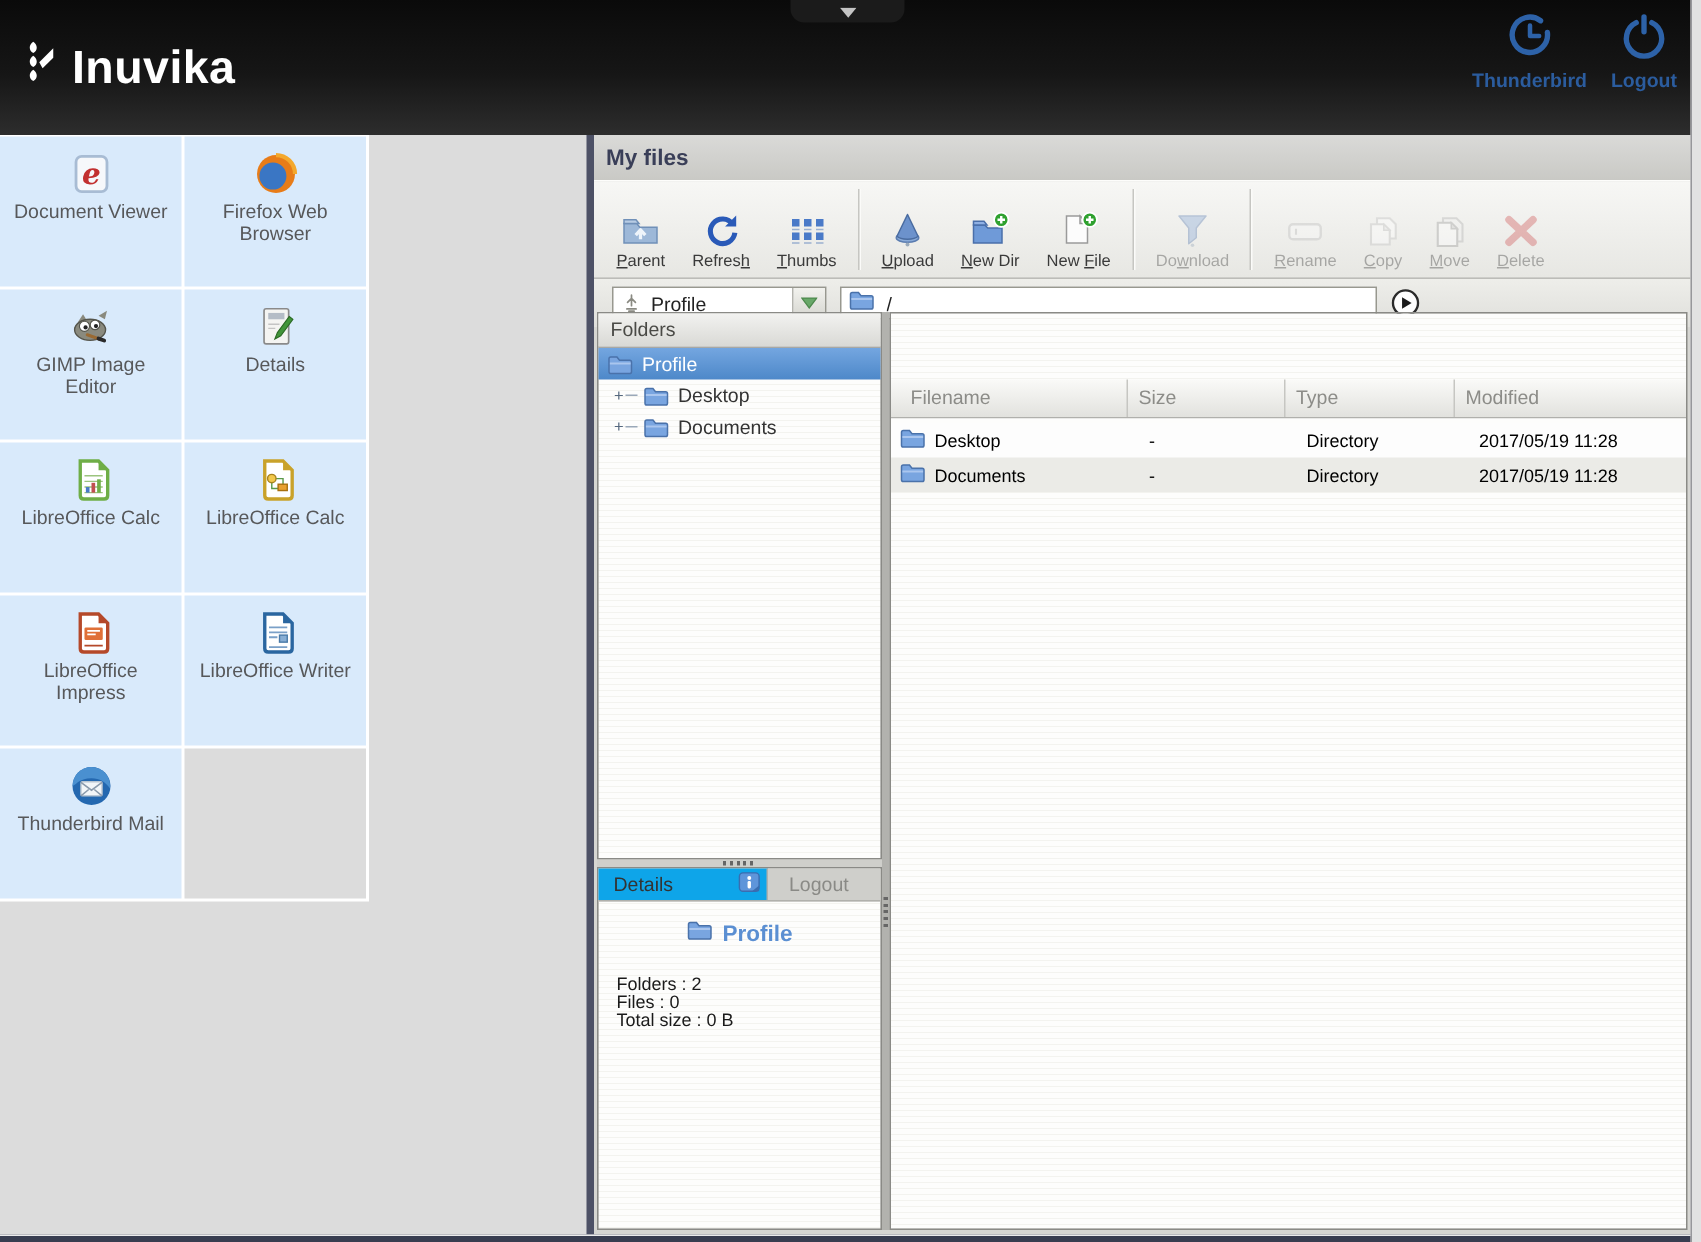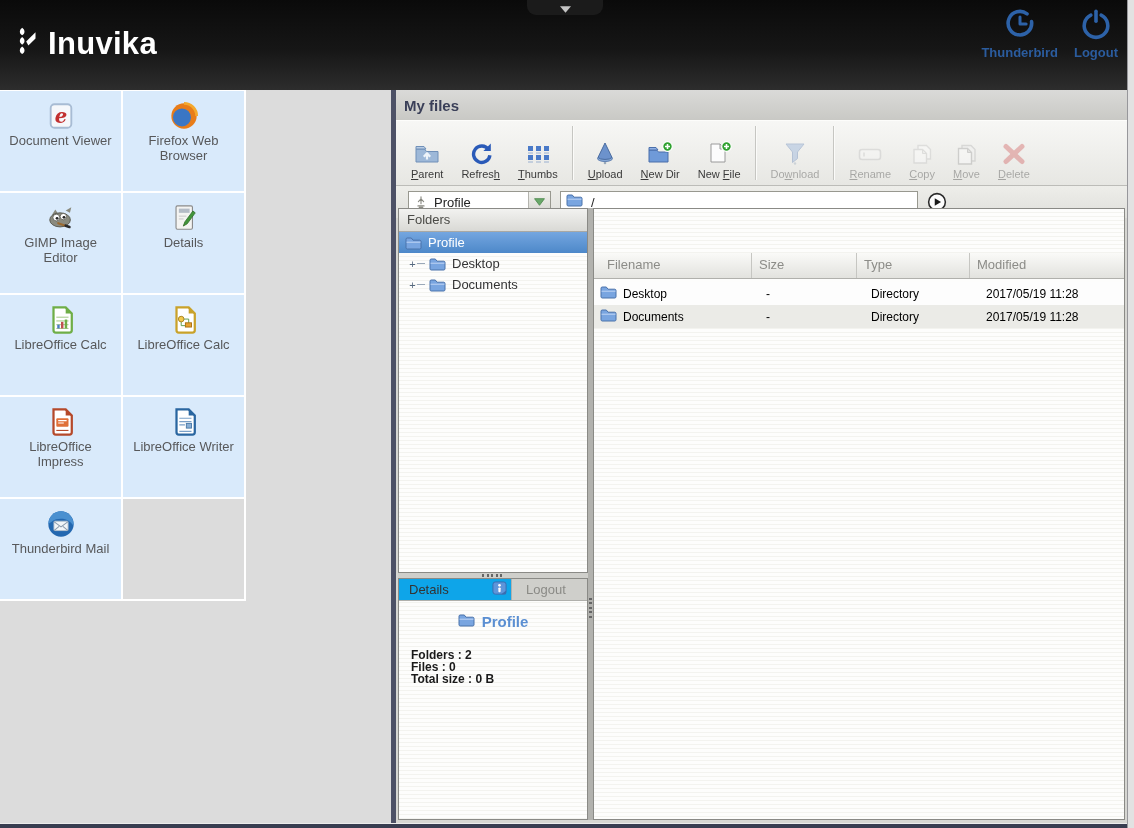--- a/index.html
+++ b/index.html
@@ -79,21 +79,21 @@
     background-image:repeating-linear-gradient(90deg,#666 0 2px,transparent 2px 4.5px);}
   .details-panel{left:2px;top:488px;width:190px;height:242px;}
   .tabbar{height:22px;display:flex;background:#cfcfcb;border-bottom:1px solid #b0b0ac;box-sizing:border-box;}
   .tab{font-size:13px;display:flex;align-items:center;cursor:pointer;}
   .tab.active{background:#0ea5e9;color:#333;width:98px;padding:0 4px 0 10px;
     justify-content:space-between;border-right:1px solid #b0b0ac;}
   .tab.inactive{color:#8a8a86;padding:0 14px;}
   .details-heading{margin-top:12px;display:flex;align-items:center;justify-content:center;gap:7px;}
   .details-heading span{font-size:15px;font-weight:600;color:#5b8fd2;}
   .details-stats{margin:19px 0 0 12px;}
-  .details-stats div{font-size:12px;font-weight:bold;color:#1a1a1a;line-height:12px;}
+  .details-stats div{font-size:12px;font-weight:normal;color:#1a1a1a;line-height:12px;}
   
   .files-panel{left:197px;top:118px;width:532px;height:612px;}
   .list-header{display:grid;grid-template-columns:158px 105px 113px 1fr;height:26px;
     background:linear-gradient(180deg,#fafaf8,#e2e2de);border-bottom:1px solid #b0b0ac;box-sizing:border-box;margin-top:44px;}
   .list-header .hcell{font-size:13px;color:#8c8c88;padding-top:4px;border-right:1px solid #c6c6c2;cursor:pointer;}
   .list-header .hcell:last-child{border-right:none;}
   .hc-filename{padding-left:13px;}
   .hc-other{padding-left:7px;}
   .list-spacer{height:3px;background:#fdfdfc;}
   .file-row{display:grid;grid-template-columns:158px 105px 113px 1fr;height:23px;align-items:center;

